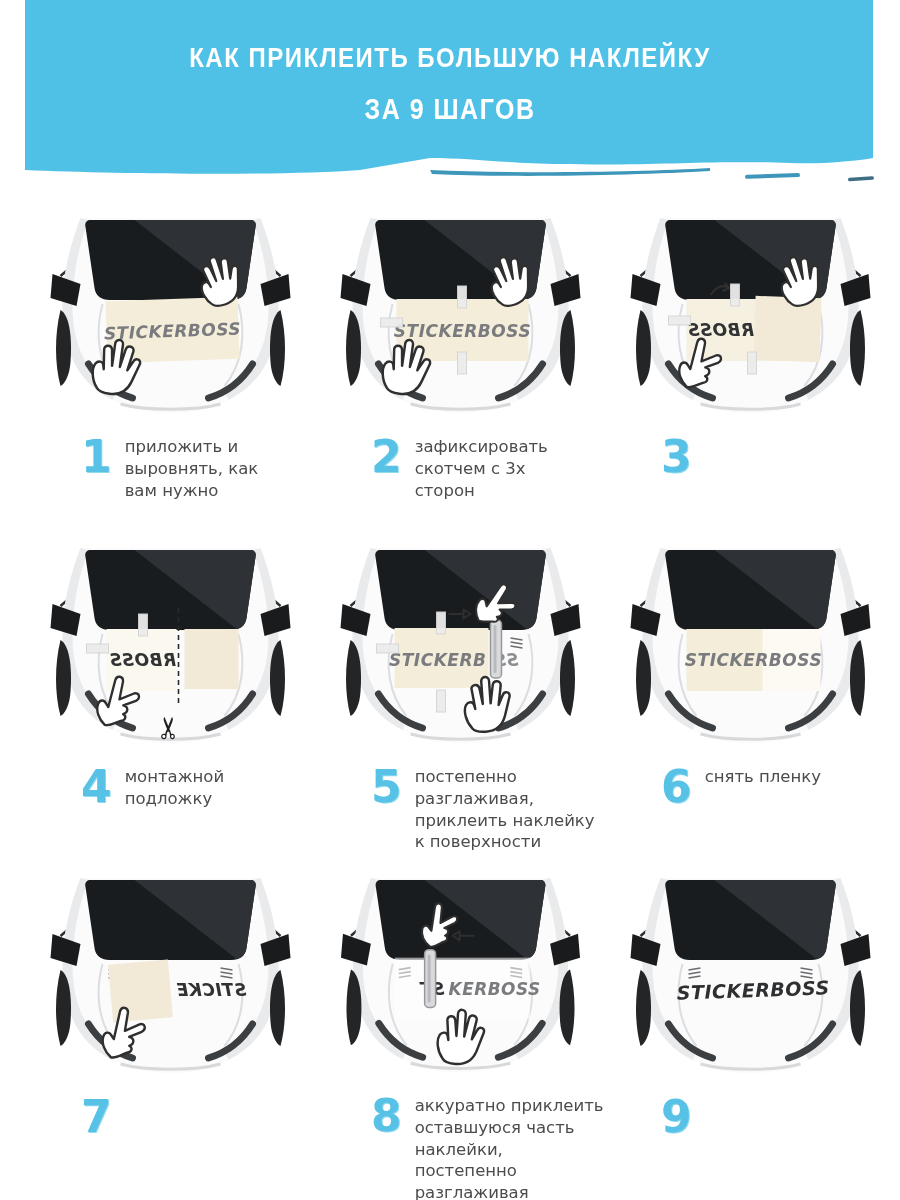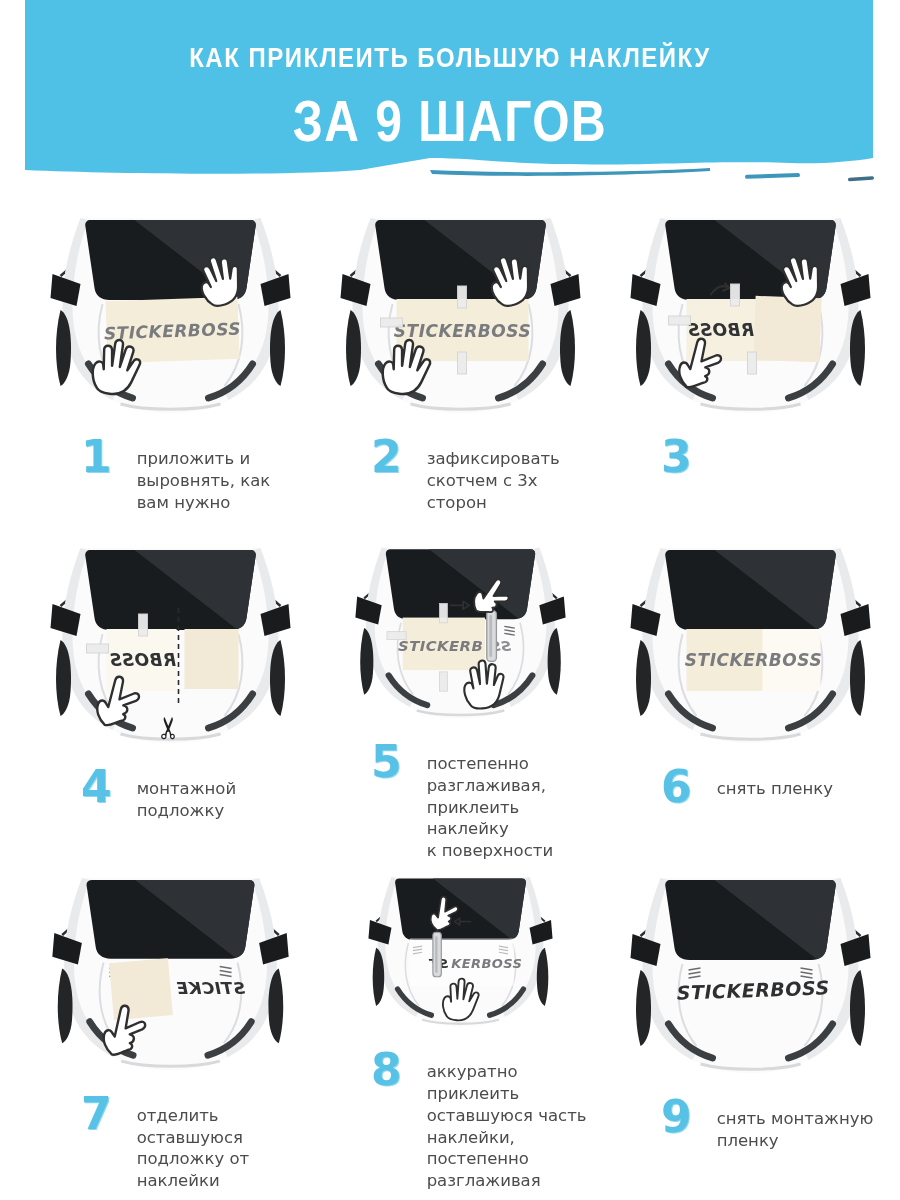--- a/index.html
+++ b/index.html
@@ -9,35 +9,35 @@
   }
   
   .banner{position:relative;width:900px;height:200px;}
   .banner svg{position:absolute;left:0;top:0;}
   .banner-text{
     position:absolute;left:0;top:0;width:900px;text-align:center;color:#ffffff;
     font-family:"Liberation Sans",sans-serif;font-weight:700;
   }
   .banner-line{display:inline-block;transform:scaleY(1.18);letter-spacing:1.5px;}
   .line1{position:absolute;left:0;right:0;top:44px;font-size:24px;}
-  .line2{position:absolute;left:0;right:0;top:94px;font-size:48px;}
+  .line2{position:absolute;left:0;right:0;top:94px;font-size:25px;}
   
   .grid{
     display:grid;grid-template-columns:290px 290px 290px;grid-auto-rows:330px;
     padding:14px 0 0 25px;
   }
   .step{margin:0;display:flex;flex-direction:column;}
   .car-wrap{width:245px;height:200px;margin:0 auto;}
   .caption{display:flex;align-items:flex-start;gap:13px;padding-left:56px;margin-top:22px;}
   .step-num{
     font-family:"DejaVu Sans",sans-serif;font-weight:bold;font-size:44px;line-height:.85;
     color:#57C2E6;text-shadow:1px 1px 0 #8fd9ef;flex:0 0 auto;margin-top:2px;
   }
   .step-text{
-    margin:12px;font-size:16.5px;line-height:1.32;color:#4b4c4e;white-space:pre-line;
+    margin:0;font-size:16.5px;line-height:1.32;color:#4b4c4e;white-space:pre-line;
   }
   
   .brand{font-family:"DejaVu Sans",sans-serif;font-weight:bold;font-style:italic;
          font-size:17px;fill:#7a7b7e;text-anchor:middle;letter-spacing:.5px;}
   .brand-dark{fill:#313234;}
   .brand-start{text-anchor:start;}
   .brand-end{text-anchor:end;}
   .brand-big{font-size:19px;fill:#2e2f31;}
   .glyph{font-family:"DejaVu Sans",sans-serif;font-size:30px;fill:#202022;text-anchor:middle;}
 </style>
@@ -269,22 +269,20 @@
     </figcaption>
   </figure>
 
   <figure class="step">
     <svg class="car-wrap" viewBox="0 0 240 200">
       <use href="#car-base"></use>
         <use href="#scene-7"></use>
     </svg>
     <figcaption class="caption">
       <span class="step-num">7</span>
-      <p class="step-text">отделить оставшуюся
-подложку от наклейки</p>
     </figcaption>
   </figure>
 
   <figure class="step">
     <svg class="car-wrap" viewBox="0 0 240 200">
       <use href="#car-base"></use>
         <use href="#scene-8"></use>
     </svg>
     <figcaption class="caption">
       <span class="step-num">8</span>
@@ -295,18 +293,16 @@
     </figcaption>
   </figure>
 
   <figure class="step">
     <svg class="car-wrap" viewBox="0 0 240 200">
       <use href="#car-base"></use>
         <use href="#scene-9"></use>
     </svg>
     <figcaption class="caption">
       <span class="step-num">9</span>
-      <p class="step-text">снять монтажную
-пленку</p>
     </figcaption>
   </figure>
 
 </main>
 
 </body></html>

